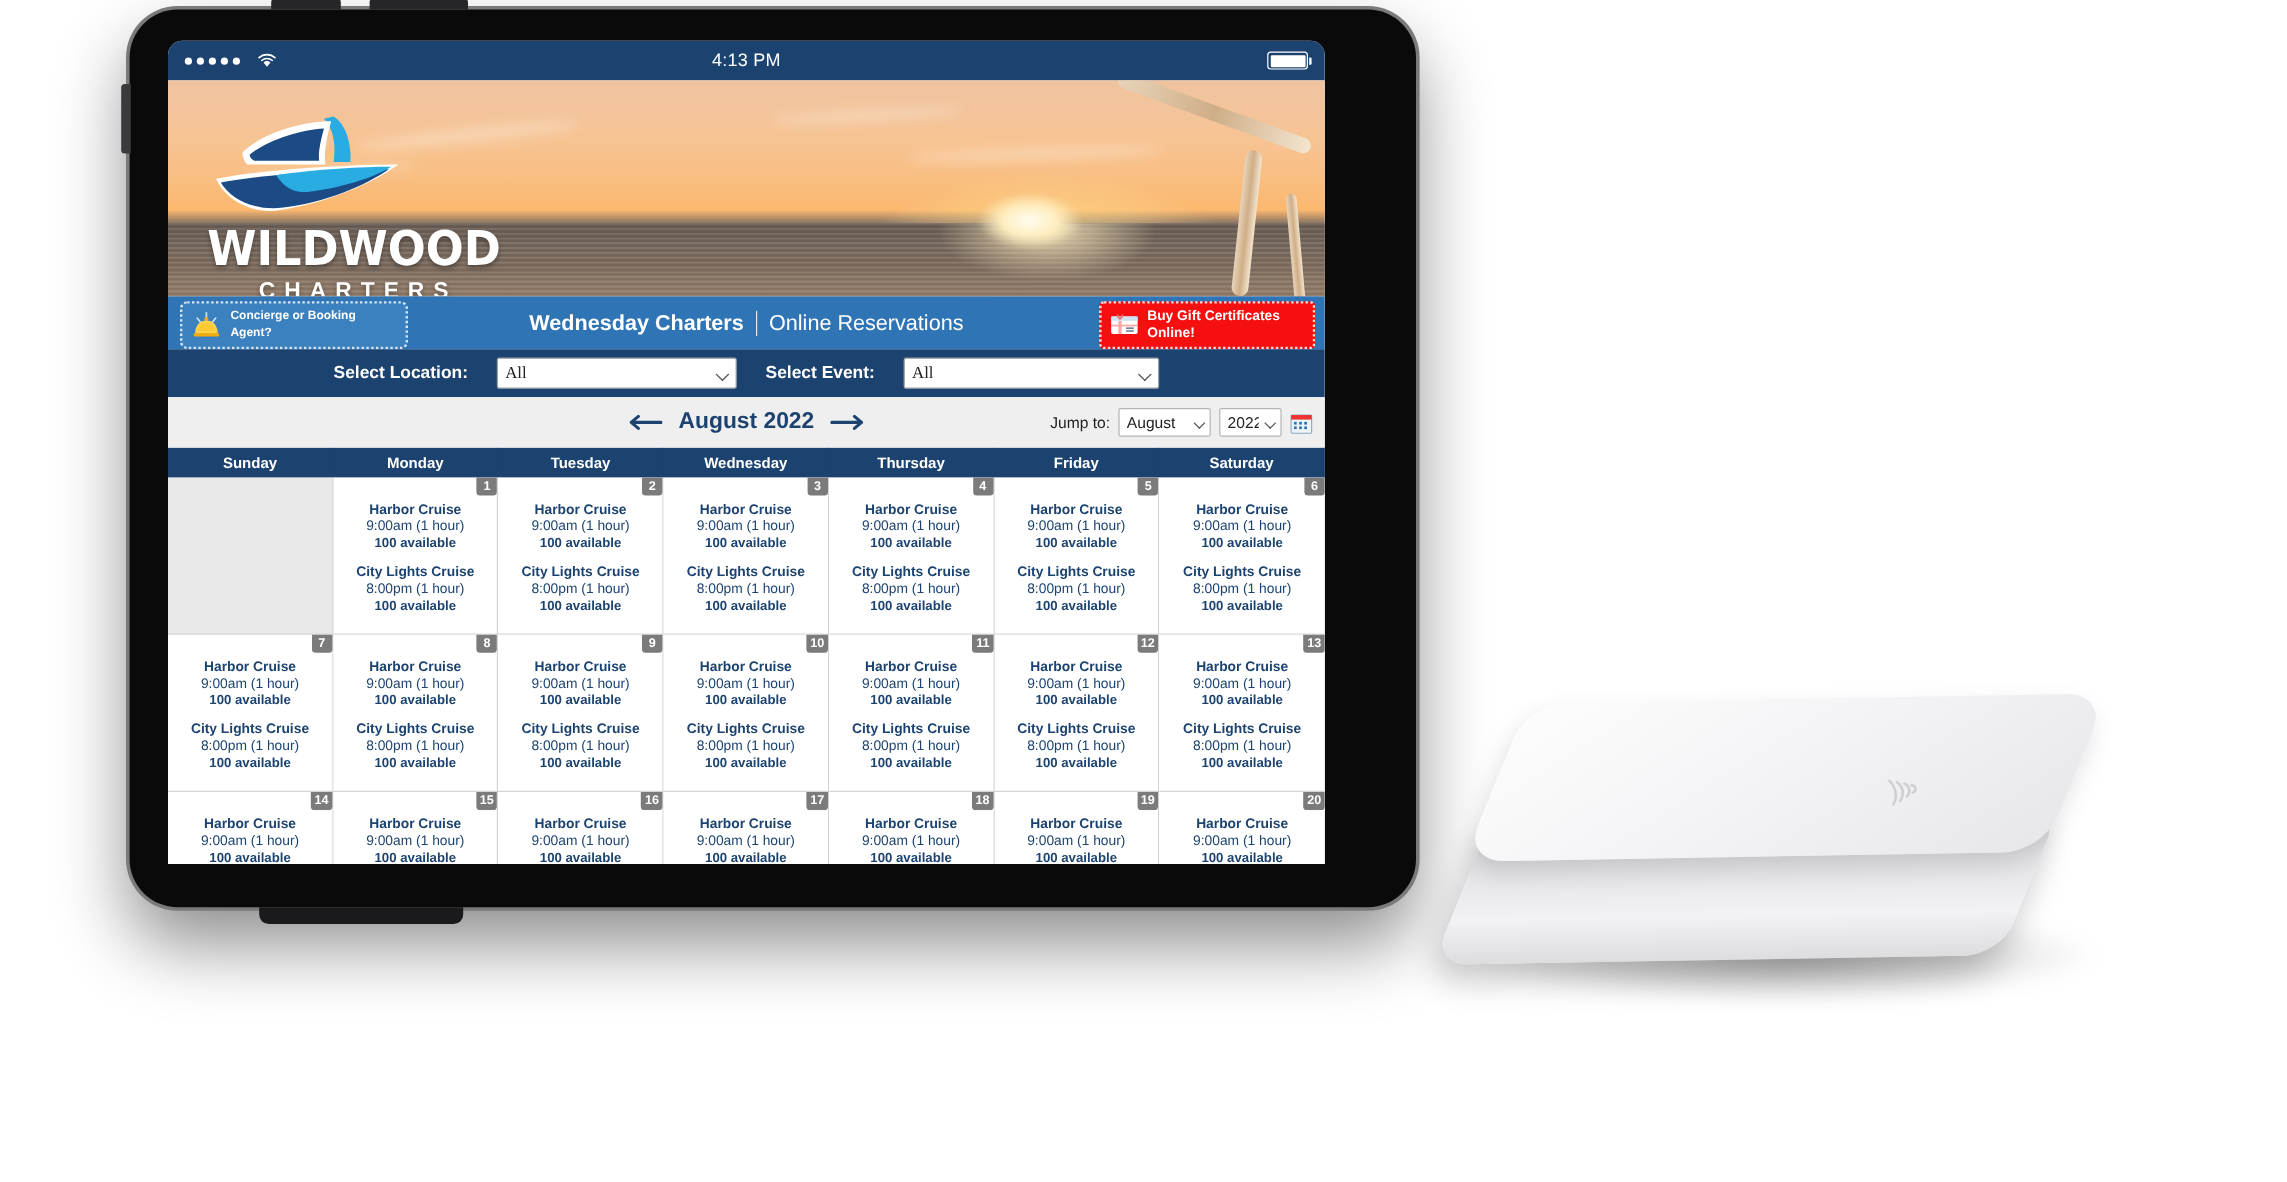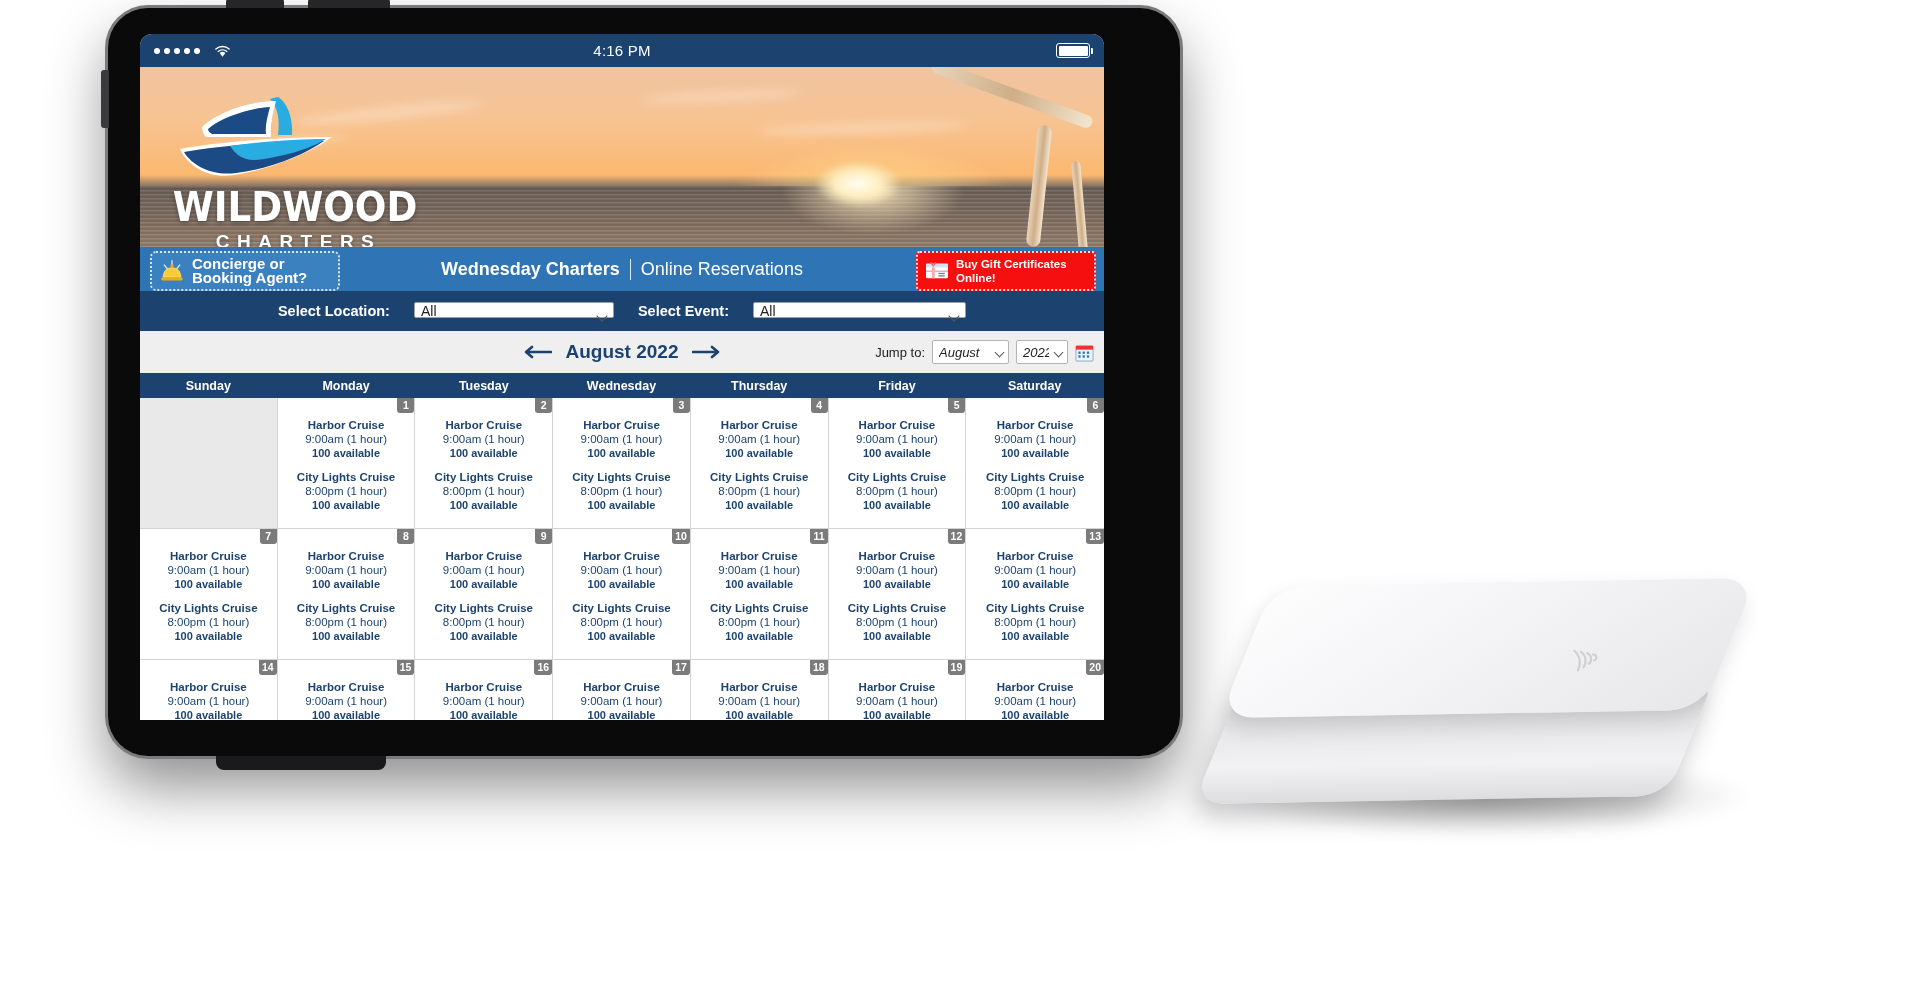--- a/index.html
+++ b/index.html
@@ -131,21 +131,21 @@
     height: 44px; background:#2f74b5; position:relative;
     display:flex; align-items:center; justify-content:center;
   }
   .concierge {
     position:absolute; left: 10px; top: 4px;
     display:flex; align-items:center; gap:7px;
     background:#3b80bf; border: 2px dotted rgba(255,255,255,.8);
     border-radius: 6px; padding: 4px 10px 4px 7px; max-width: 190px;
   }
   .concierge span {
-    color:#fff; font-size: 15px; font-weight: 700; line-height: 14px;
+    color:#fff; font-size: 10px; font-weight: 700; line-height: 14px;
   }
   .bell-ic { width: 26px; height: 24px; flex:0 0 auto; }
   .nav-title { color:#fff; font-size: 18px; display:flex; align-items:center; gap:10px;}
   .nav-title b { font-weight: 700; }
   .nav-title .sep { width:1px; height:21px; background:rgba(255,255,255,.85); display:inline-block;}
   .nav-title .light { font-weight: 400; text-align: center; }
   .giftbtn {
     position:absolute; right: 8px; top: 4px;
     display:flex; align-items:center; gap:7px;
     background:#f50f0f; border: 2px dotted rgba(255,255,255,.85);
@@ -154,23 +154,23 @@
   .giftbtn span { color:#fff; font-size: 11.5px; font-weight:700; line-height:14px; }
   .gift-ic { width:24px; height:22px; flex:0 0 auto; }
 
   
   .filterbar {
     height: 40px; background:#1c4370;
     display:flex; align-items:center; justify-content:center; gap: 24px;
   }
   .filterbar label { color:#fff; font-weight:700; font-size: 14.5px; }
   .sel {
-    height: 16px; background:#fff; border:1px solid #9aa0a6; border-radius:2px;
+    height: 26px; background:#fff; border:1px solid #9aa0a6; border-radius:2px;
     font-size: 14px; color:#222; padding: 0 22px 0 6px;
-    font-family:Liberation Sans, sans-serif;
+    font-family:Liberation Serif, serif;
     appearance:none; -webkit-appearance:none; position:relative;
   }
   .selwrap { position:relative; display:inline-block; }
   .selwrap::after {
     content:""; position:absolute; right: 8px; top: 10px;
     width: 7px; height: 7px; border-right:1.4px solid #555; border-bottom:1.4px solid #555;
     transform: rotate(45deg); pointer-events:none;
   }
   .w-loc { width: 200px; }
   .w-evt { width: 213px; }
@@ -185,21 +185,20 @@
   .monthlabel { color:#1c4370; font-size: 19px; font-weight: 700; }
   .jump {
     position:absolute; right: 10px; display:flex; align-items:center; gap: 7px;
   }
   .jump .lbl { font-size: 13px; color:#222; }
   .minisel {
     height: 24px; background:#fff; border:1px solid #b4b4b4; border-radius:2px;
     font-size: 13px; color:#222; padding: 0 18px 0 6px;
     appearance:none; -webkit-appearance:none;
     font-family:"Liberation Sans", sans-serif;
-    font-style:italic;
   }
   .mini-m { width: 77px; }
   .mini-y { width: 52px; }
   .minisel-wrap { position:relative; }
   .minisel-wrap::after {
     content:""; position:absolute; right: 6px; top: 9px;
     width:6px; height:6px; border-right:1.3px solid #555; border-bottom:1.3px solid #555;
     transform:rotate(45deg); pointer-events:none;
   }
   .calicon { width: 19px; height: 19px; }
@@ -277,21 +276,21 @@
             <i></i>
             <i></i>
         </div>
         <div class="wifi">
           <svg viewBox="0 0 20 15" width="17" height="13">
             <path d="M10 13.6 L6.6 9.3 A5.4 5.4 0 0 1 13.4 9.3 Z" fill="#fff"></path>
             <path d="M2.2 4.6 A11.5 11.5 0 0 1 17.8 4.6" stroke="#fff" stroke-width="1.7" fill="none" stroke-linecap="round"></path>
             <path d="M4.8 7.4 A8 8 0 0 1 15.2 7.4" stroke="#fff" stroke-width="1.5" fill="none" stroke-linecap="round"></path>
           </svg>
         </div>
-        <div class="clock">4:16 PM</div>
+        <div class="clock">4:13 PM</div>
         <div class="battery">
             <i></i>
           </div>
       </div>
 
       <div class="hero">
         <div class="cloud c1"></div>
         <div class="cloud c2"></div>
         <div class="cloud c3"></div>
         <div class="cloud c4"></div>

